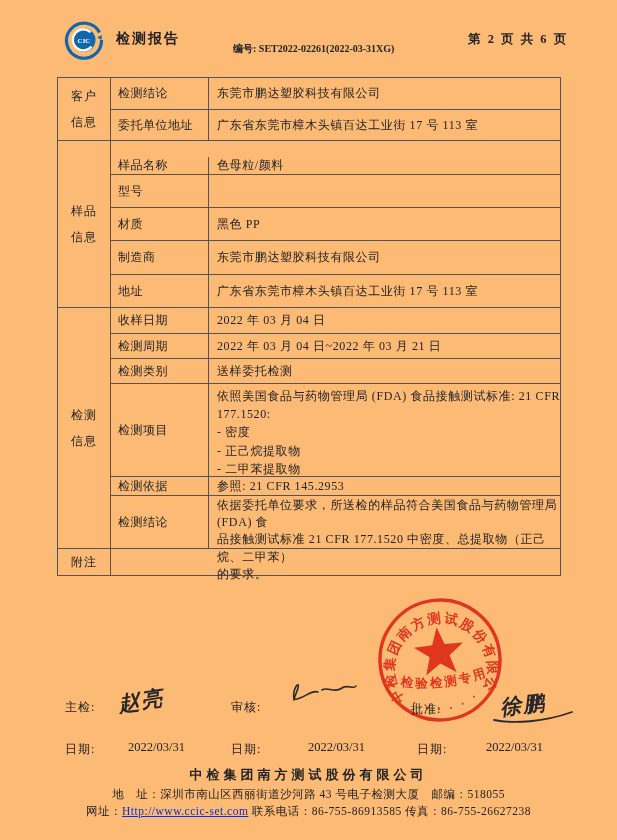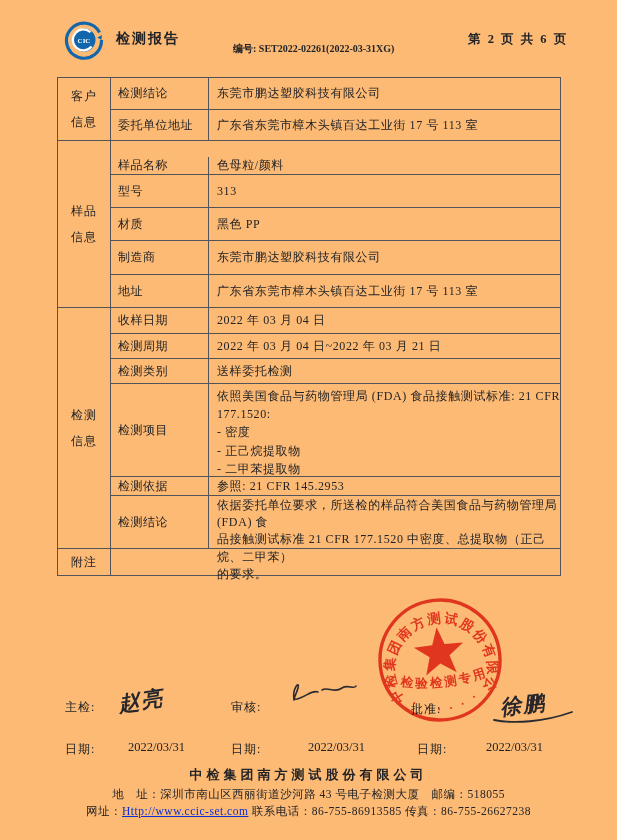--- a/index.html
+++ b/index.html
@@ -89,21 +89,20 @@
         <span>样品</span>
         <span>信息</span>
       </div>
       <div class="sec-rows">
         <div class="r" style="height:33px;align-items:flex-end;">
           <div class="fl">样品名称</div>
           <div class="fv">色母粒/颜料</div>
         </div>
         <div class="r" style="height:33px;">
           <div class="fl">型号</div>
-          <div class="fv">313</div>
         </div>
         <div class="r" style="height:33px;">
           <div class="fl">材质</div>
           <div class="fv">黑色 PP</div>
         </div>
         <div class="r" style="height:34px;">
           <div class="fl">制造商</div>
           <div class="fv">东莞市鹏达塑胶科技有限公司</div>
         </div>
         <div class="r" style="height:33px;">

